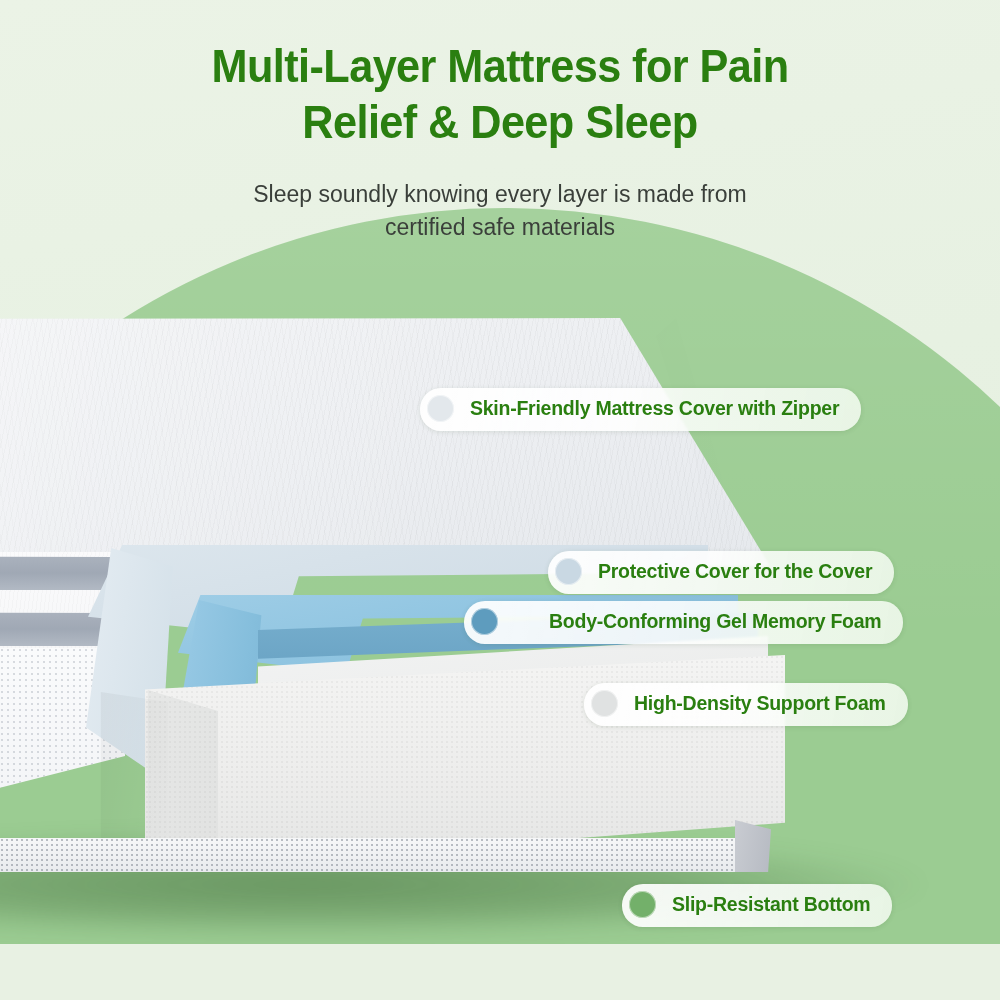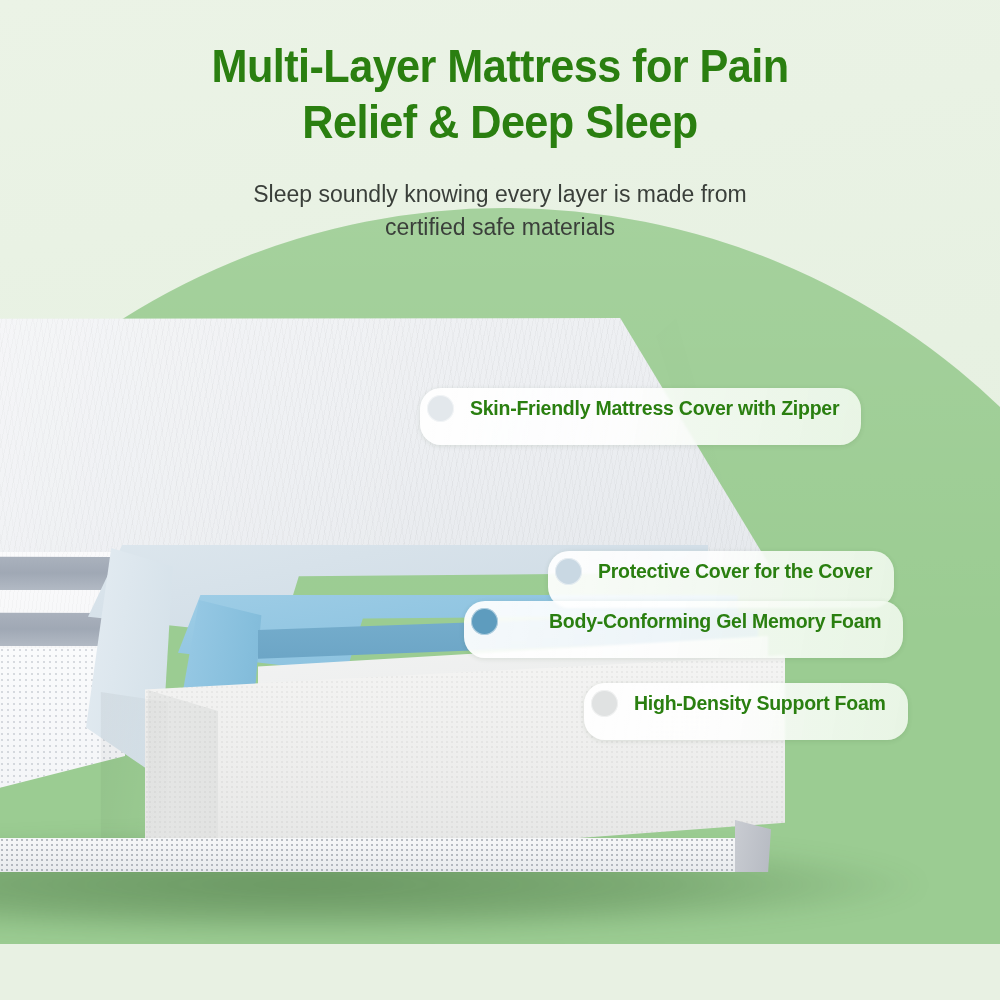--- a/index.html
+++ b/index.html
@@ -229,21 +229,21 @@
   }
   .subhead .s2{display:block;}
 
   
   .callout{
     position:absolute;
     display:flex;
     align-items:center;
     height:41px;
     border-radius:21px;
-    padding:0 22px 16px 7px;
+    padding:0 22px 2px 7px;
     background:linear-gradient(100deg, rgba(255,255,255,0.93) 0%, rgba(255,255,255,0.88) 45%, rgba(240,249,237,0.90) 100%);
     box-shadow:0 1px 5px rgba(40,70,35,0.12);
     white-space:nowrap;
     backdrop-filter:blur(1px);
   }
   .callout .dot{
     width:27px;height:27px;
     border-radius:50%;
     flex:0 0 27px;
     margin-right:16px;
@@ -323,14 +323,18 @@
   <div class="callout" id="co-2">
     <span class="dot" style="background: rgb(94, 156, 190);"></span>
     <span class="txt">Body-Conforming Gel Memory Foam</span>
   </div>
 
   <div class="callout" id="co-3">
     <span class="dot" style="background: rgb(224, 226, 226);"></span>
     <span class="txt">High-Density Support Foam</span>
   </div>
 
+  <div class="callout" id="co-4">
+    <span class="dot" style="background: rgb(115, 176, 106);"></span>
+    <span class="txt">Slip-Resistant Bottom</span>
+  </div>
 
 </div>
 
 </body></html>

